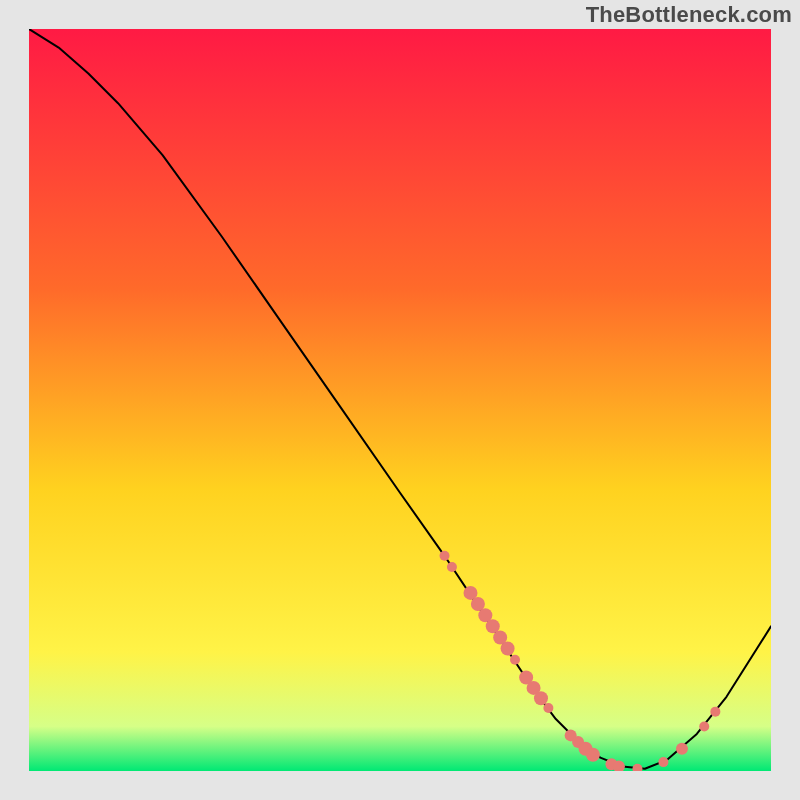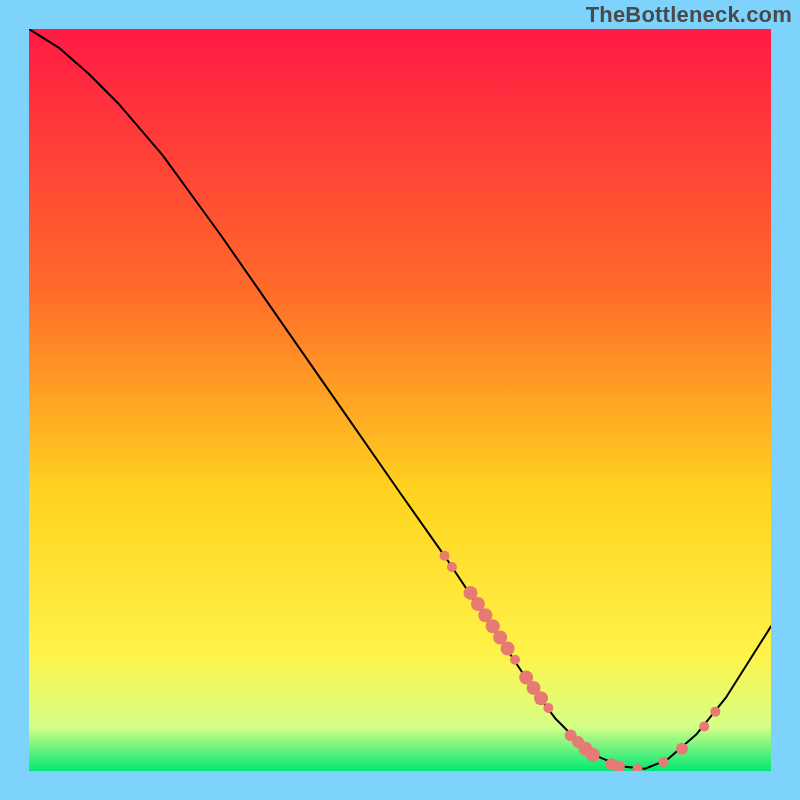--- a/index.html
+++ b/index.html
@@ -9,21 +9,21 @@
     height: 800px;
     background: #000;
     overflow: hidden;
   }
   .frame {
     position: absolute;
     left: 0;
     top: 0;
     width: 800px;
     height: 800px;
-    background: #7dd3fc;
+    background: #e5e5e5;
   }
   .watermark {
     position: absolute;
     top: 2px;
     right: 8px;
     color: #4a4a4a;
     font-family: Arial, Helvetica, sans-serif;
     font-size: 22px;
     font-weight: bold;
     letter-spacing: 0.2px;

